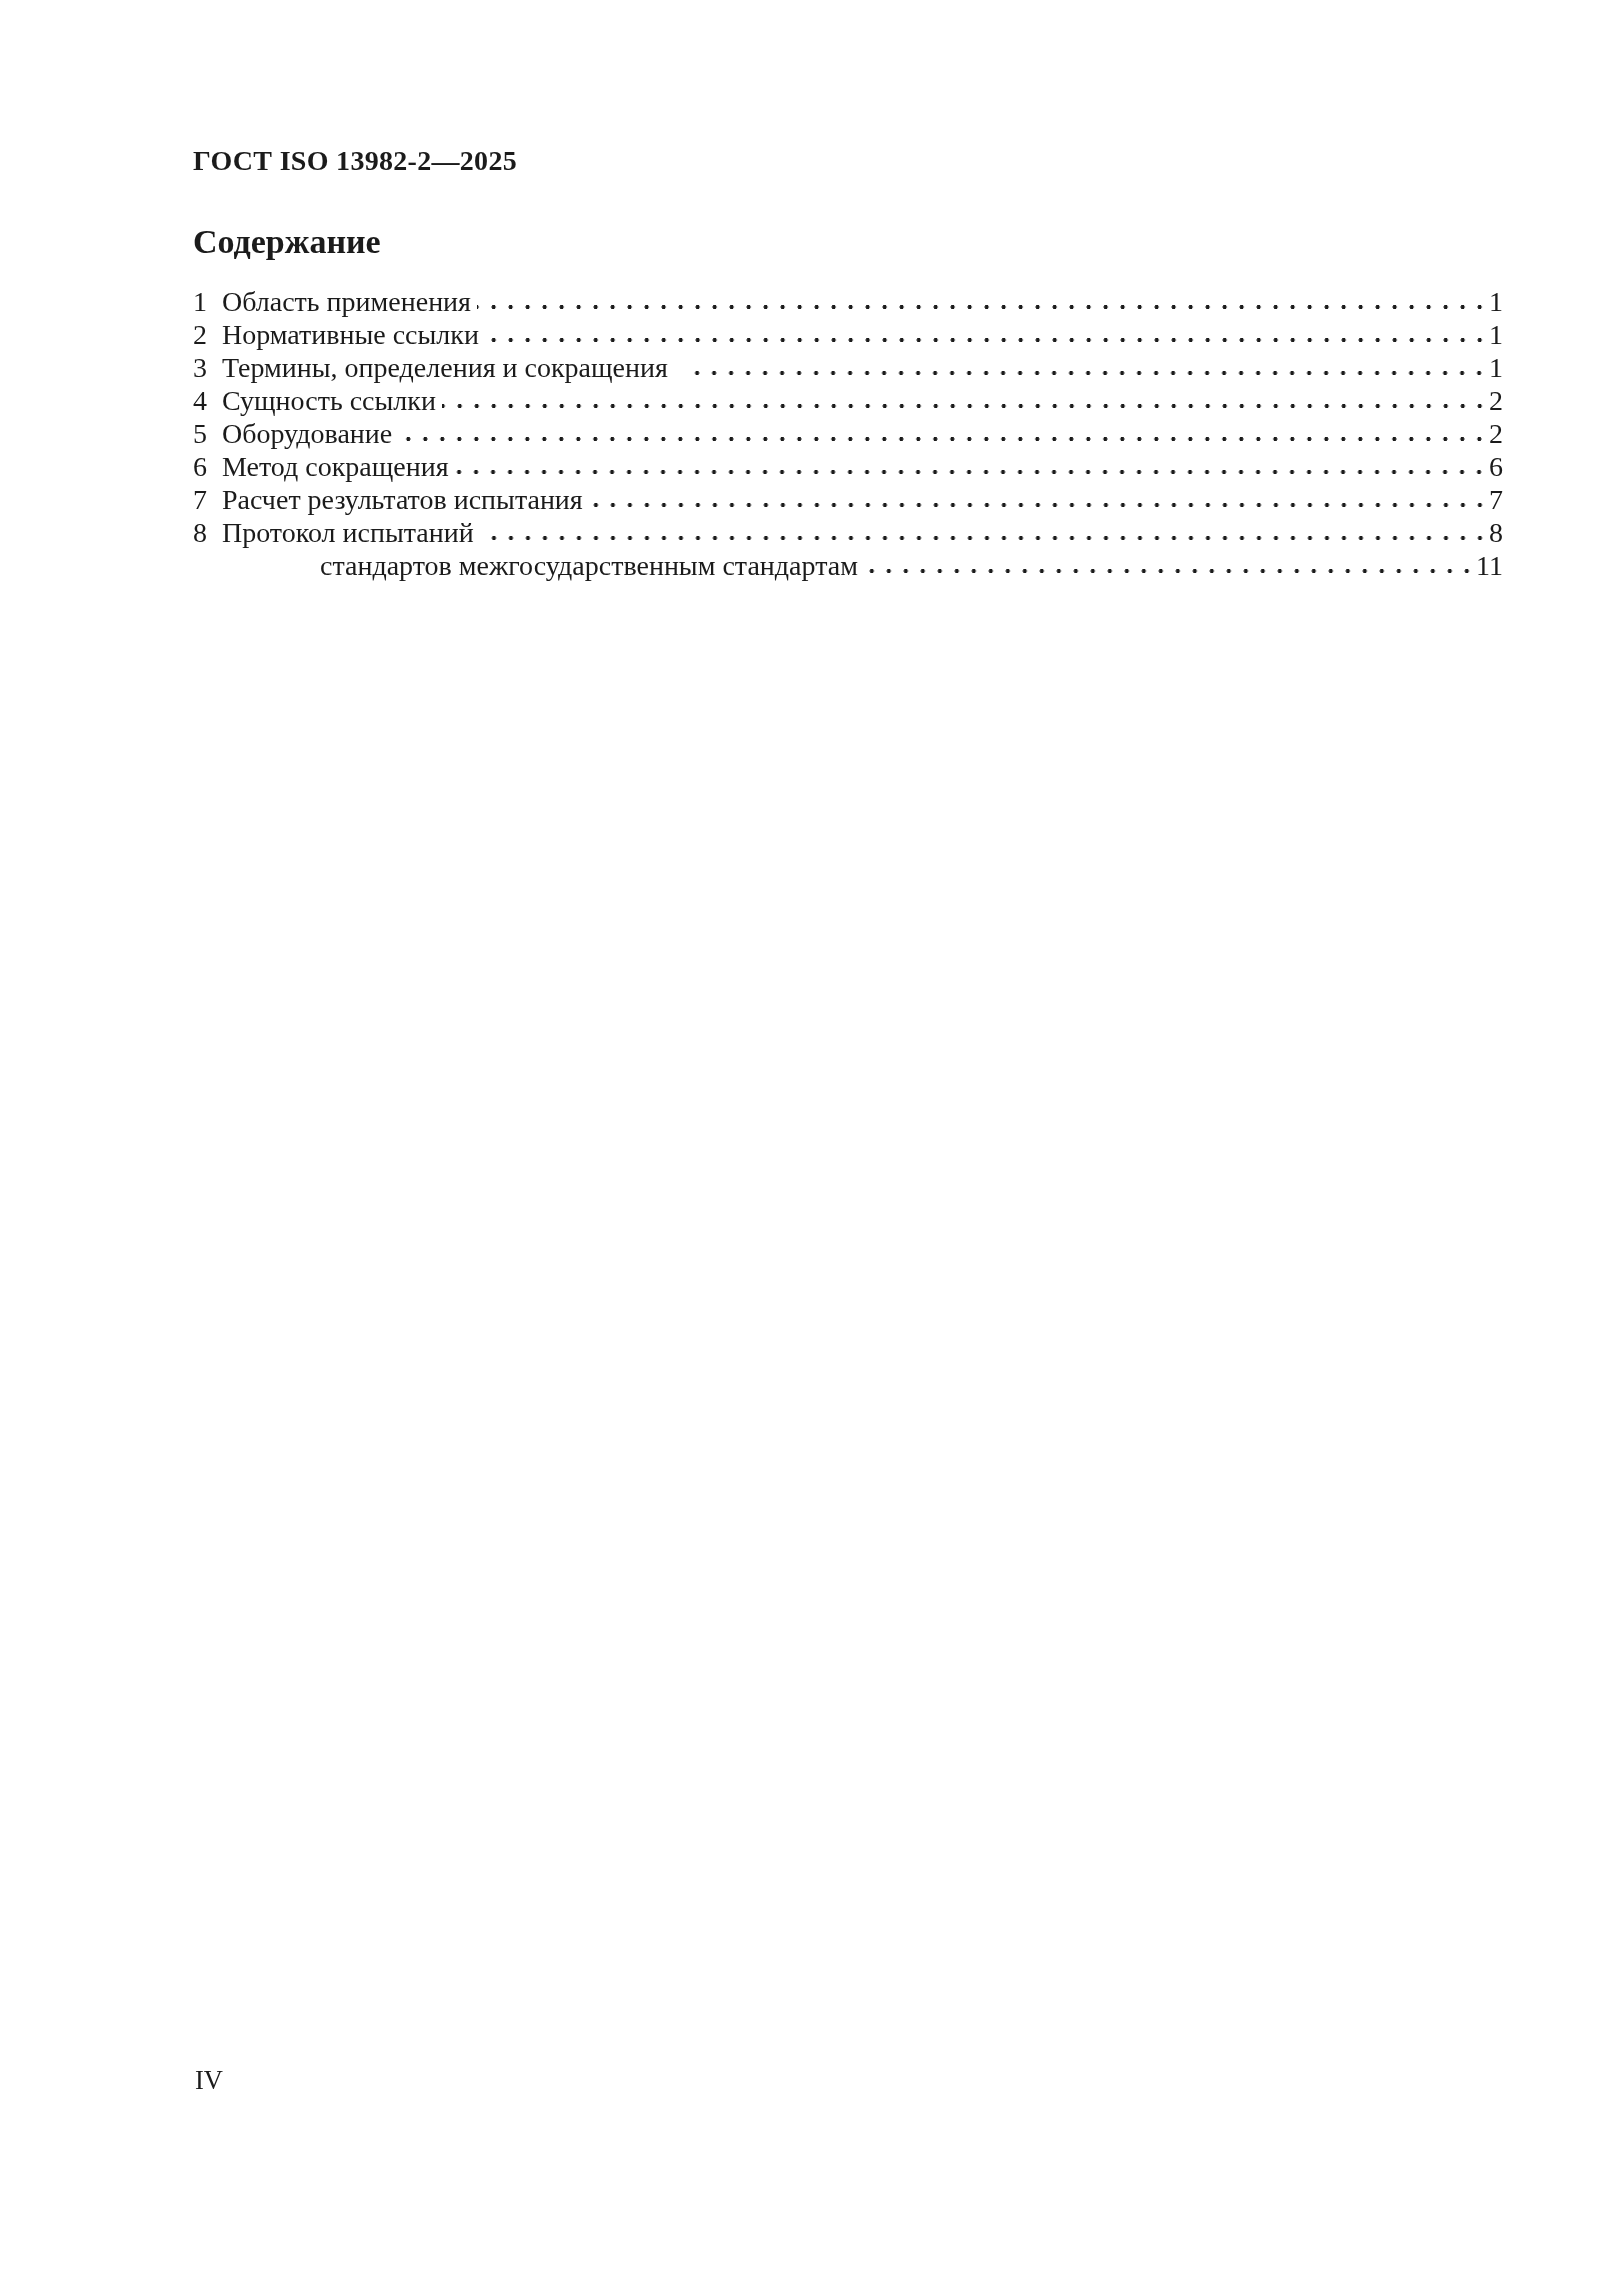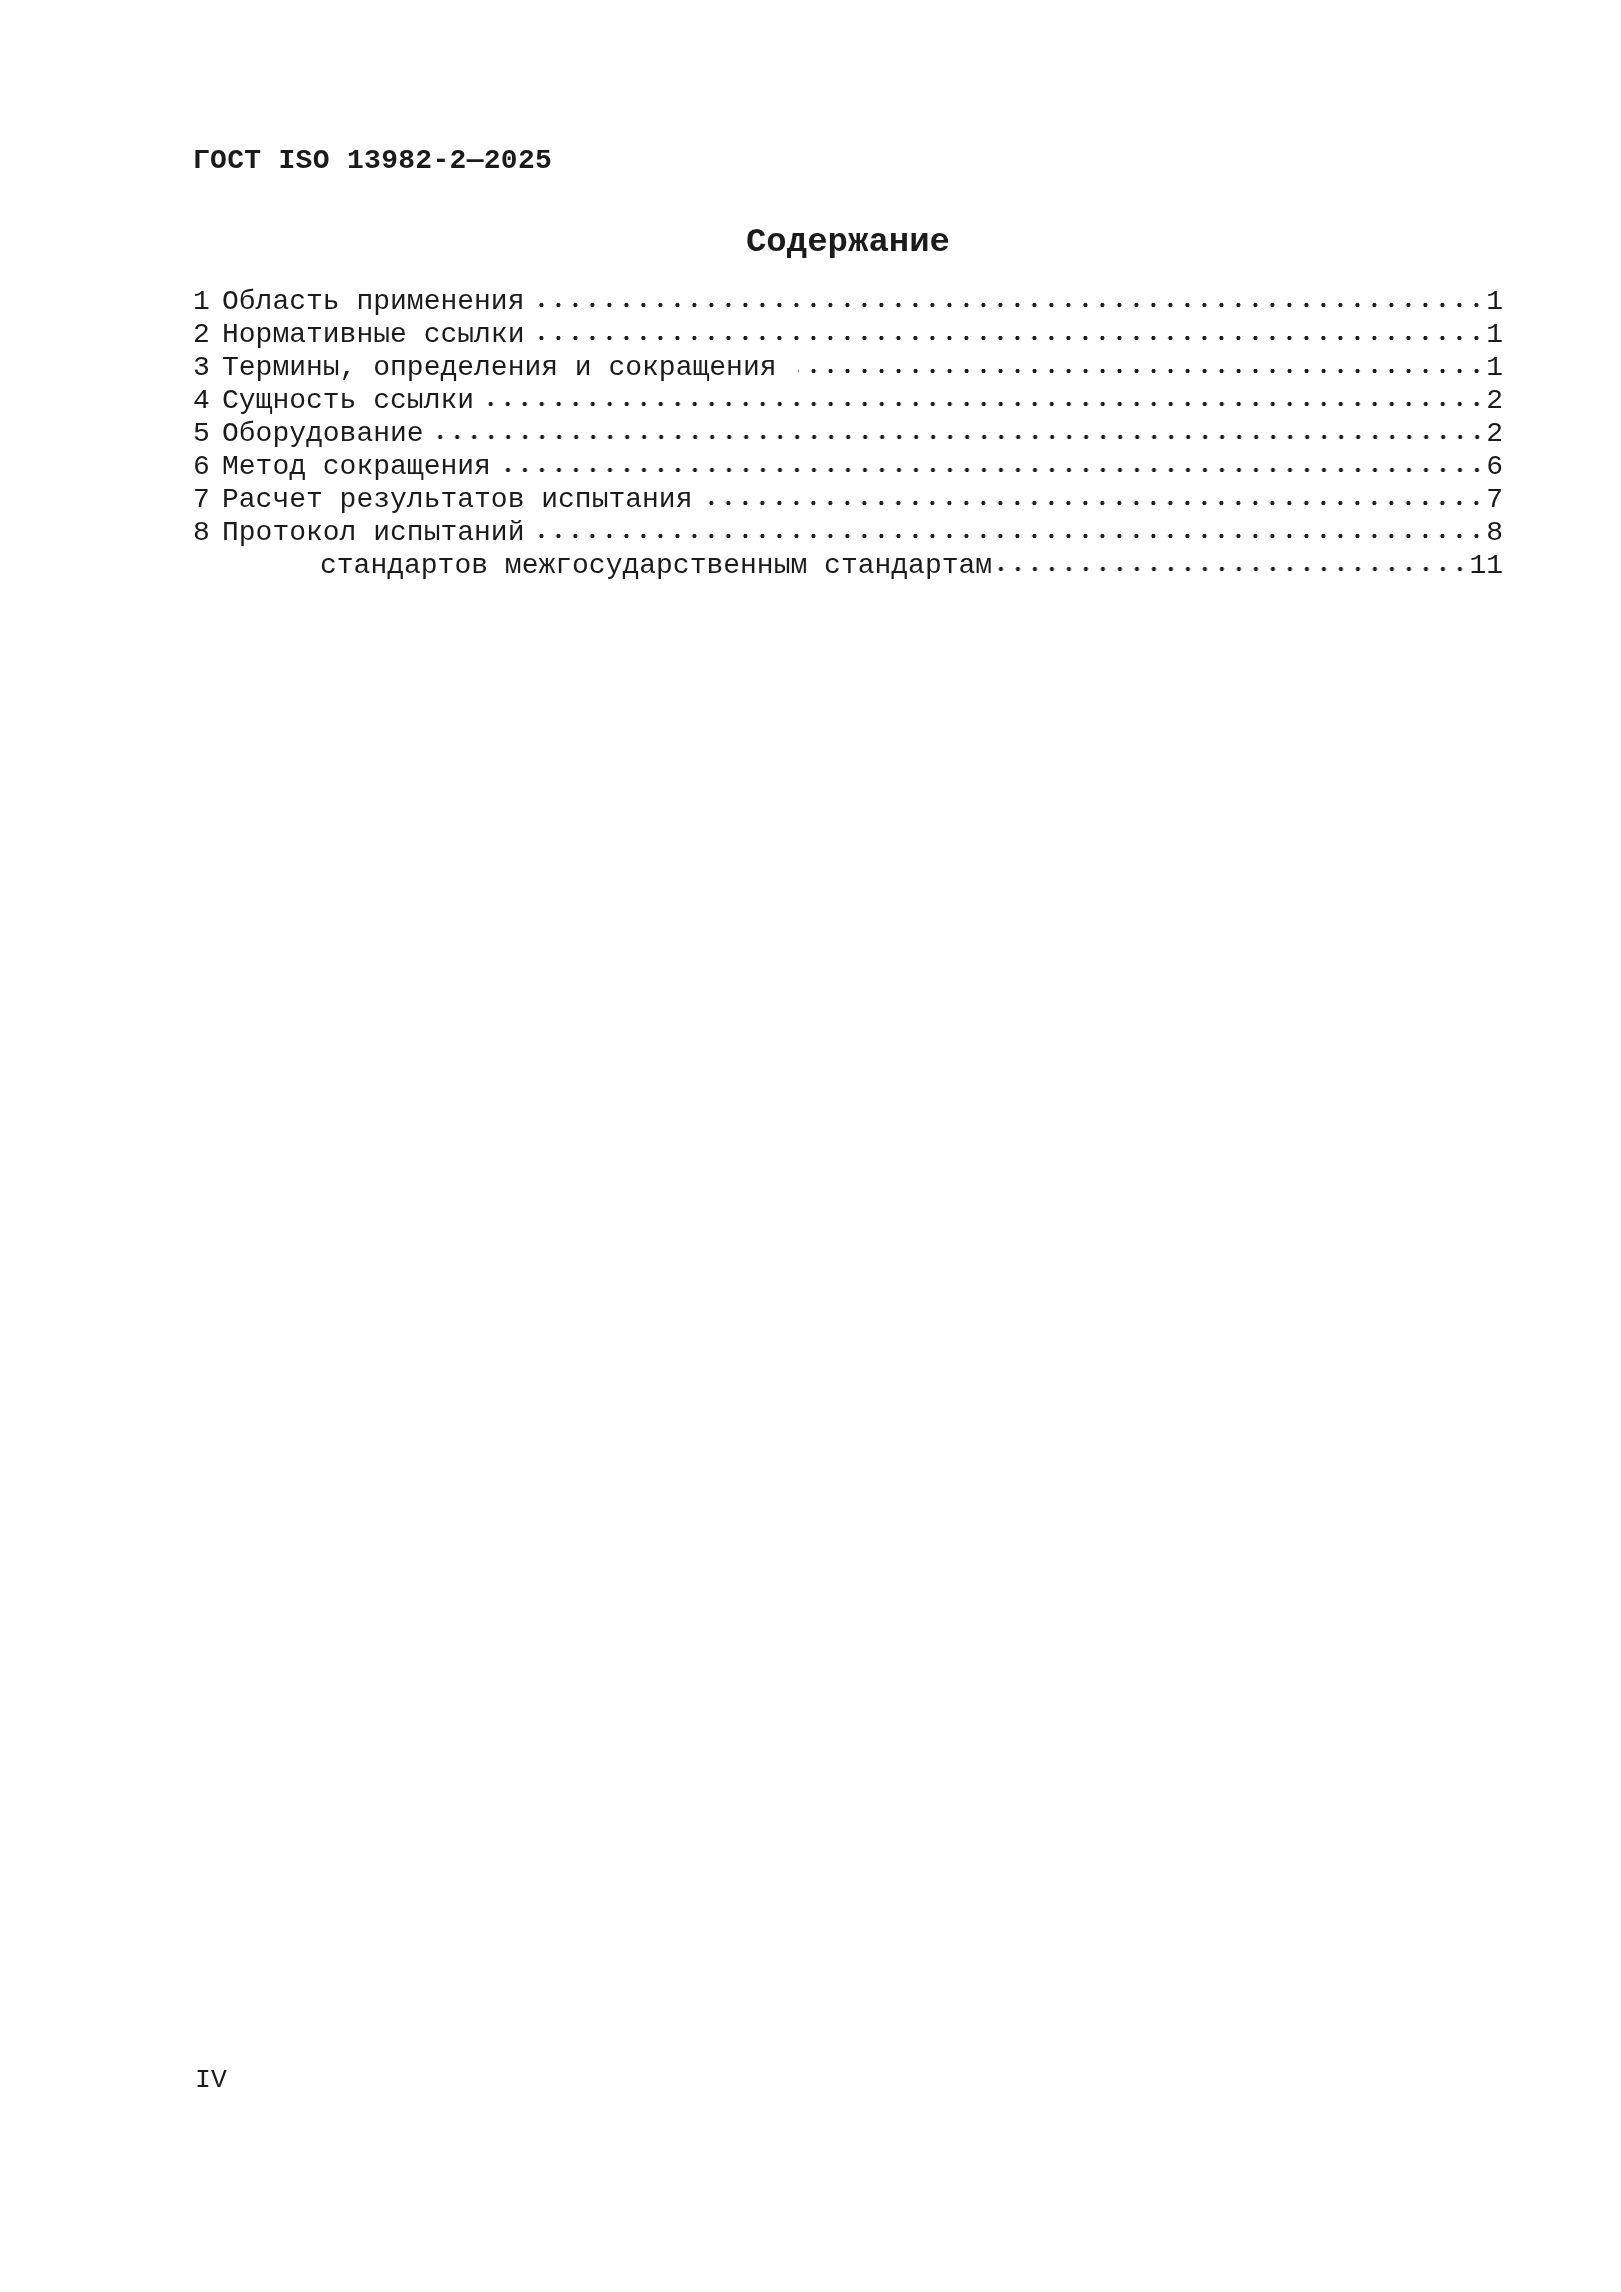--- a/index.html
+++ b/index.html
@@ -6,38 +6,38 @@
     margin: 0;
     padding: 0;
     background: #ffffff;
   }
   .page {
     position: relative;
     width: 1621px;
     height: 2293px;
     background: #ffffff;
     color: #1b1b1b;
-    font-family: Liberation Mono, monospace;
+    font-family: Liberation Serif, serif;
     overflow: hidden;
   }
   .doc-header {
     position: absolute;
     left: 193px;
     top: 145px;
     font-size: 28px;
     font-weight: bold;
     letter-spacing: 0.3px;
     white-space: nowrap;
   }
   .doc-title {
     position: absolute;
     left: 193px;
     width: 1310px;
     top: 223px;
-    text-align: center;
+    text-align: left;
     font-size: 34px;
     font-weight: bold;
   }
   .toc {
     position: absolute;
     left: 193px;
     width: 1310px;
     top: 285px;
   }
   .toc-row {

